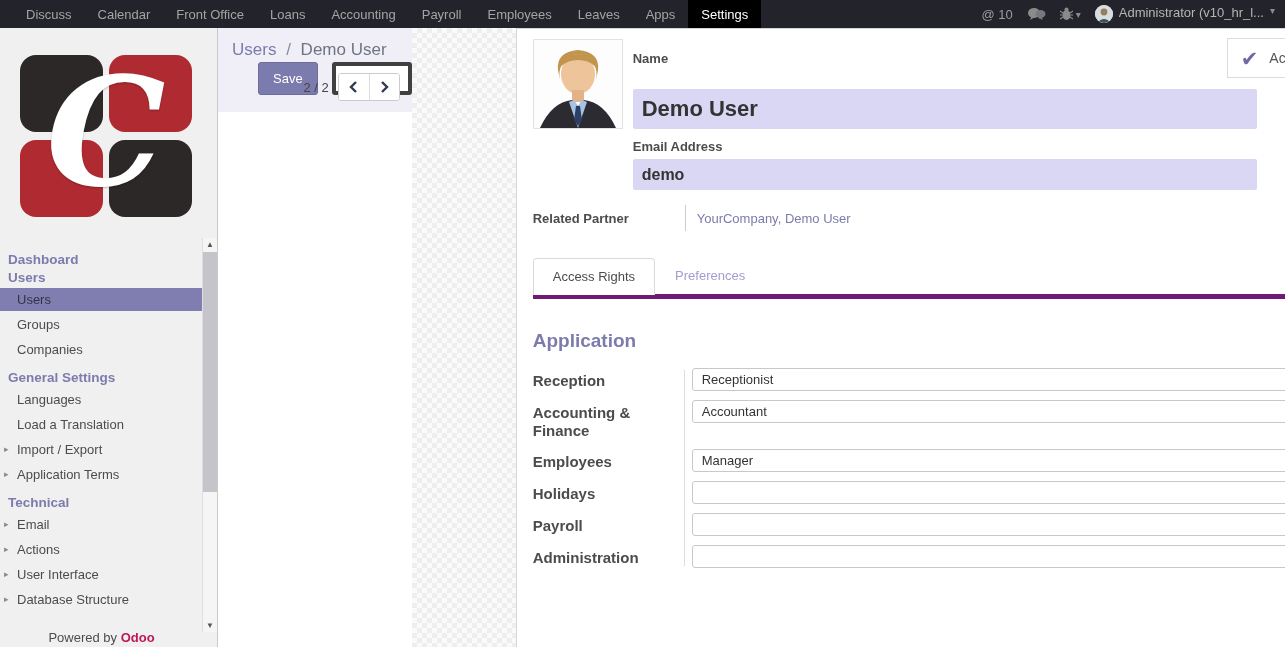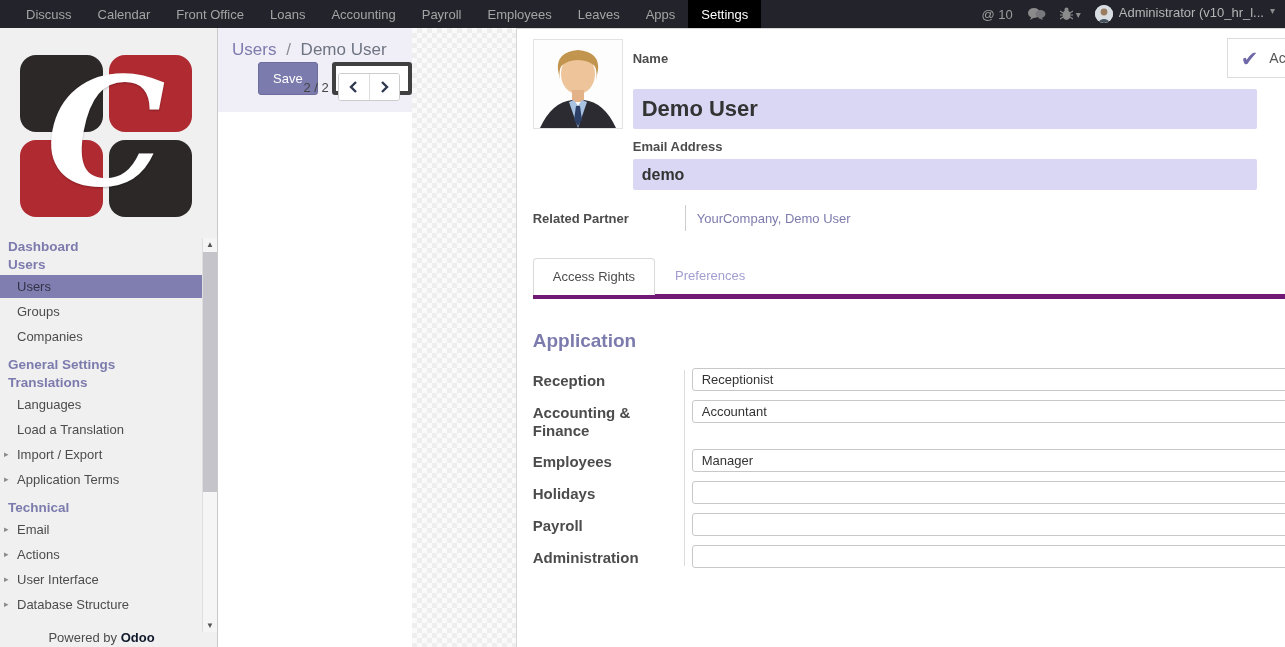--- a/index.html
+++ b/index.html
@@ -27,39 +27,39 @@
     position:relative; flex:none; }
   .logo { position:relative; width:172px; height:164px; margin:27px 0 0 20px; }
   .logo-sq { position:absolute; width:83px; height:77px; border-radius:16px; }
   .sq-tl { left:0; top:0;  background:#2b2827; }
   .sq-tr { left:89px; top:0; background:#b02a31; }
   .sq-bl { left:0; top:85px; background:#b02a31; }
   .sq-br { left:89px; top:85px; background:#2b2827; }
   .logo-c { position:absolute; left:50%; top:47%; transform:translate(-50%,-50%);
     font-family:"DejaVu Serif", serif; font-style:italic; font-weight:bold;
     font-size:150px; color:#fff; text-shadow:0 1px 2px rgba(0,0,0,.25); line-height:1; }
-  .side-menu { margin-top:19px; }
+  .side-menu { margin-top:32px; }
   .menu-header { color:#7c7bad; font-weight:bold; font-size:13.5px;
     line-height:18px; padding-left:8px; cursor:pointer; }
   .menu-header.gap { margin-top:7px; }
   .menu-item { font-size:13px; color:#4c4c4c; line-height:25px; padding-left:17px;
     cursor:pointer; position:relative; }
   .menu-item.selected { background:#807eb0; color:#333347; line-height:23px;
     margin:1px 0; }
   .menu-item .caret { position:absolute; left:4px; top:0; color:#8a8a8a; font-size:9px; }
   .side-scrollbar { position:absolute; right:0; top:210px; width:15px; height:394px;
     background:#f5f5f5; border-left:1px solid #dedede; }
   .scroll-arrow { position:absolute; left:0; width:14px; height:13px; text-align:center;
     font-size:8px; color:#555; line-height:13px; cursor:pointer; }
   .scroll-arrow.up { top:0; } .scroll-arrow.down { bottom:0; }
   .scroll-thumb { position:absolute; left:0; top:14px; width:14px; height:240px;
     background:#c4c4ca; cursor:pointer; }
   .sidebar-footer { position:absolute; left:0; bottom:2px; width:203px; text-align:center;
     font-size:13px; color:#4c4c4c; }
-  .sidebar-footer b { color:#0f172a; }
+  .sidebar-footer b { color:#be185d; }
 
   
   .main { flex:1; display:flex; flex-direction:row; min-width:0; }
 
   .control-panel { height:84px; background:#f0eef7; position:relative; flex:none;
     padding:12px 0 0 14px; }
   .breadcrumb { font-size:17px; }
   .breadcrumb .bc-link { color:#7c7bad; cursor:pointer; }
   .breadcrumb .bc-sep { color:#8d8d99; padding:0 5px; }
   .breadcrumb .bc-current { color:#6e7582; }
@@ -187,21 +187,20 @@
       <div class="logo-c">C</div>
     </div>
 
     <div class="side-menu">
       <div class="menu-header">Dashboard</div>
       <div class="menu-header">Users</div>
       <div class="menu-item selected">Users</div>
       <div class="menu-item">Groups</div>
       <div class="menu-item">Companies</div>
       <div class="menu-header gap">General Settings</div>
-      <div class="menu-header">Translations</div>
       <div class="menu-item">Languages</div>
       <div class="menu-item">Load a Translation</div>
       <div class="menu-item">
         <span class="caret">▸</span>
         <span>Import / Export</span>
       </div>
       <div class="menu-item">
         <span class="caret">▸</span>
         <span>Application Terms</span>
       </div>

